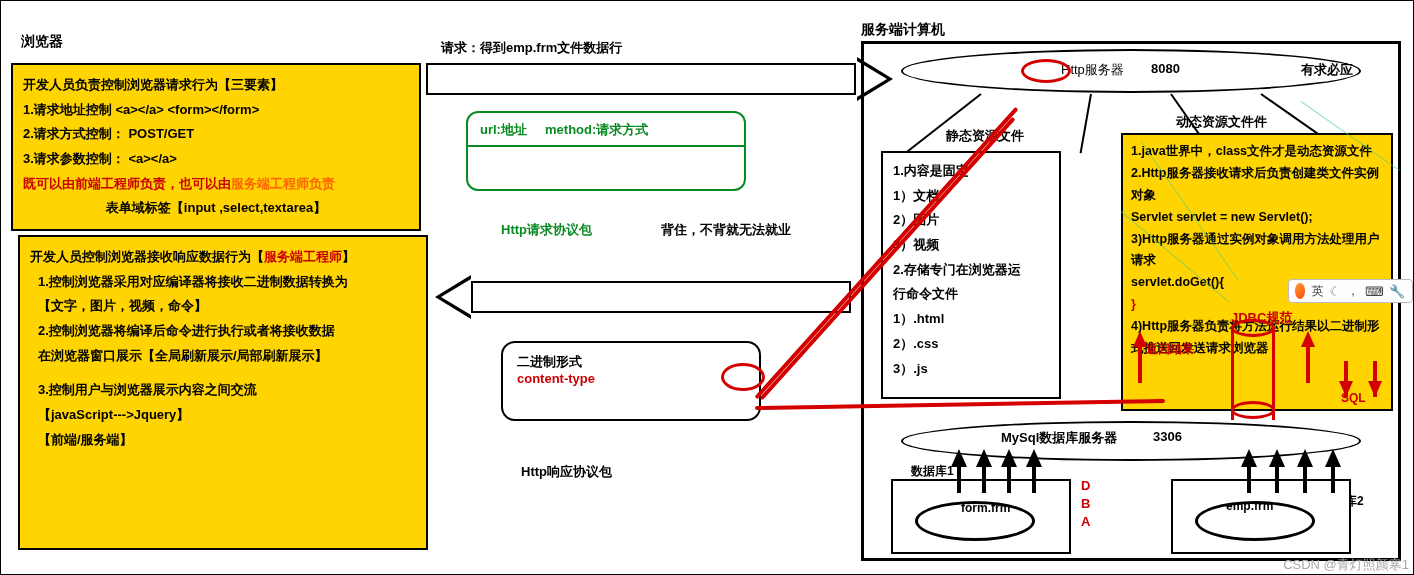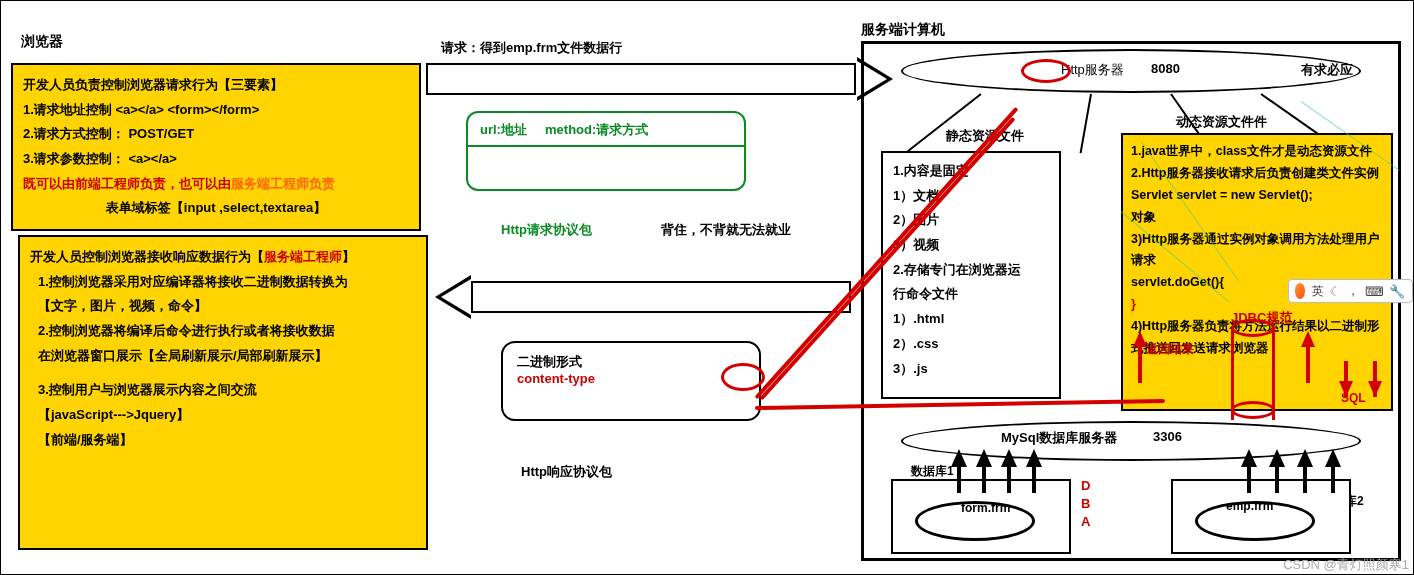--- a/index.html
+++ b/index.html
@@ -343,22 +343,22 @@
     <div>2.存储专门在浏览器运</div>
     <div>行命令文件</div>
     <div>1）.html</div>
     <div>2）.css</div>
     <div>3）.js</div>
   </div>
 
   <div class="abs dynamic-box">
     <div>1.java世界中，class文件才是动态资源文件</div>
     <div>2.Http服务器接收请求后负责创建类文件实例</div>
+    <div>对象</div>
     <div>Servlet servlet = new Servlet();</div>
-    <div>对象</div>
     <div>3)Http服务器通过实例对象调用方法处理用户</div>
     <div>请求</div>
     <div>servlet.doGet(){</div>
     <div class="r">}</div>
     <div>4)Http服务器负责将方法运行结果以二进制形</div>
     <div>式推送回发送请求浏览器</div>
   </div>
 
   <div class="abs mysql-ellipse"></div>
   <div class="abs mysql-label">MySql数据库服务器</div>

